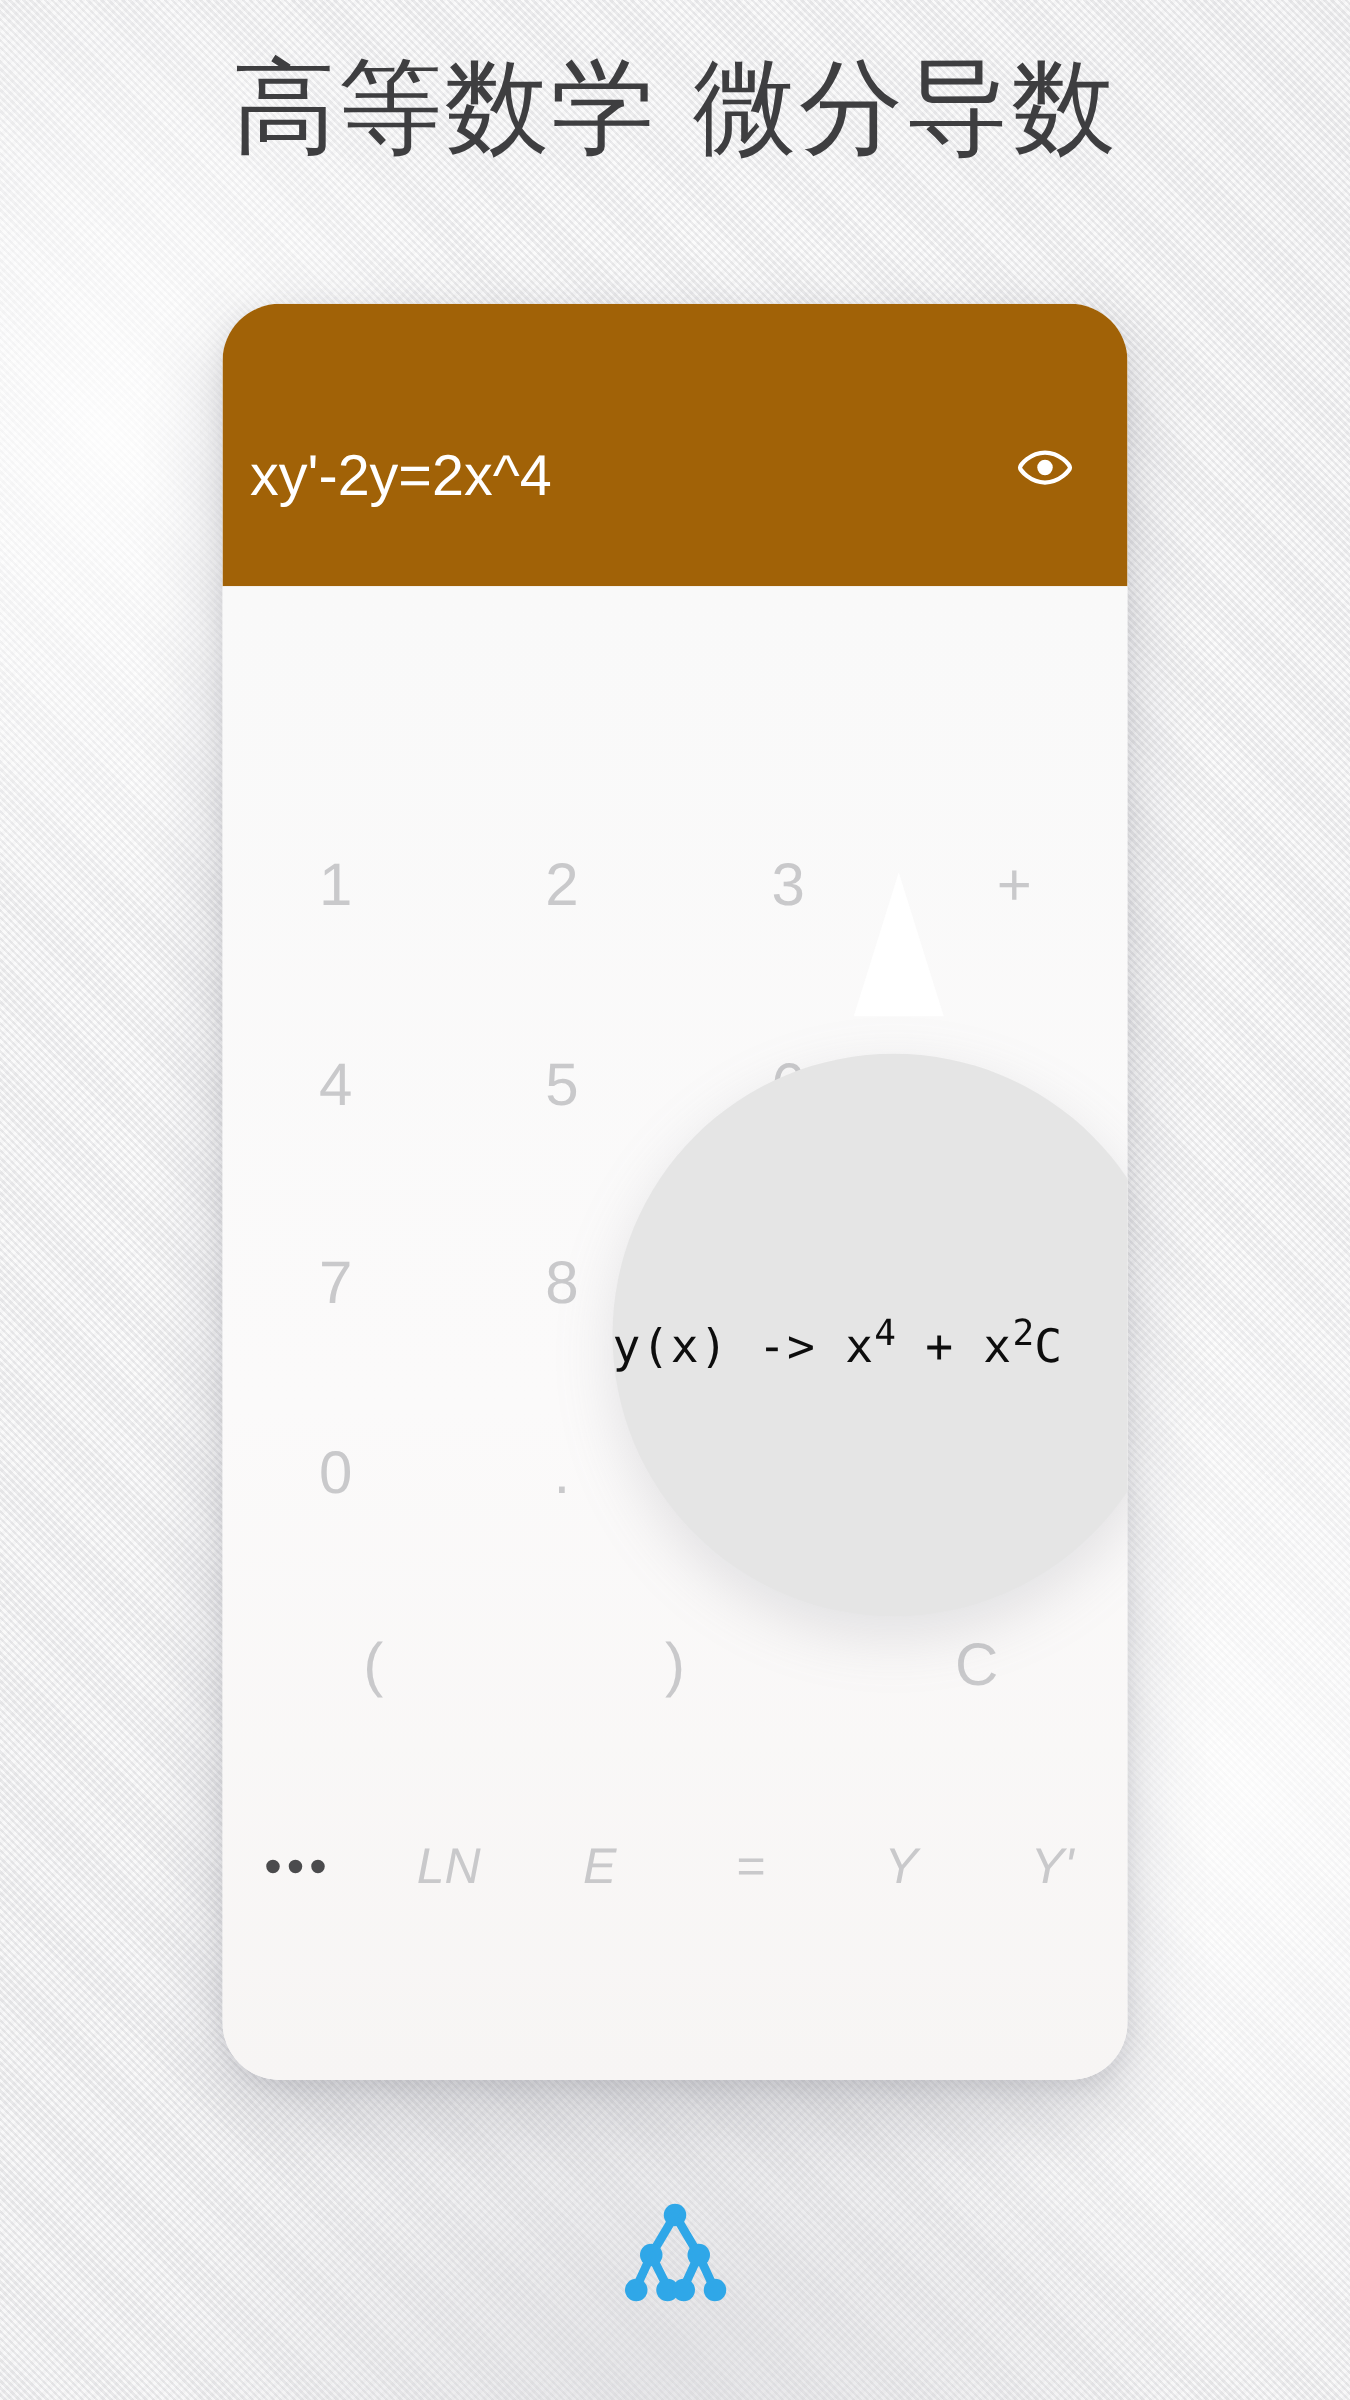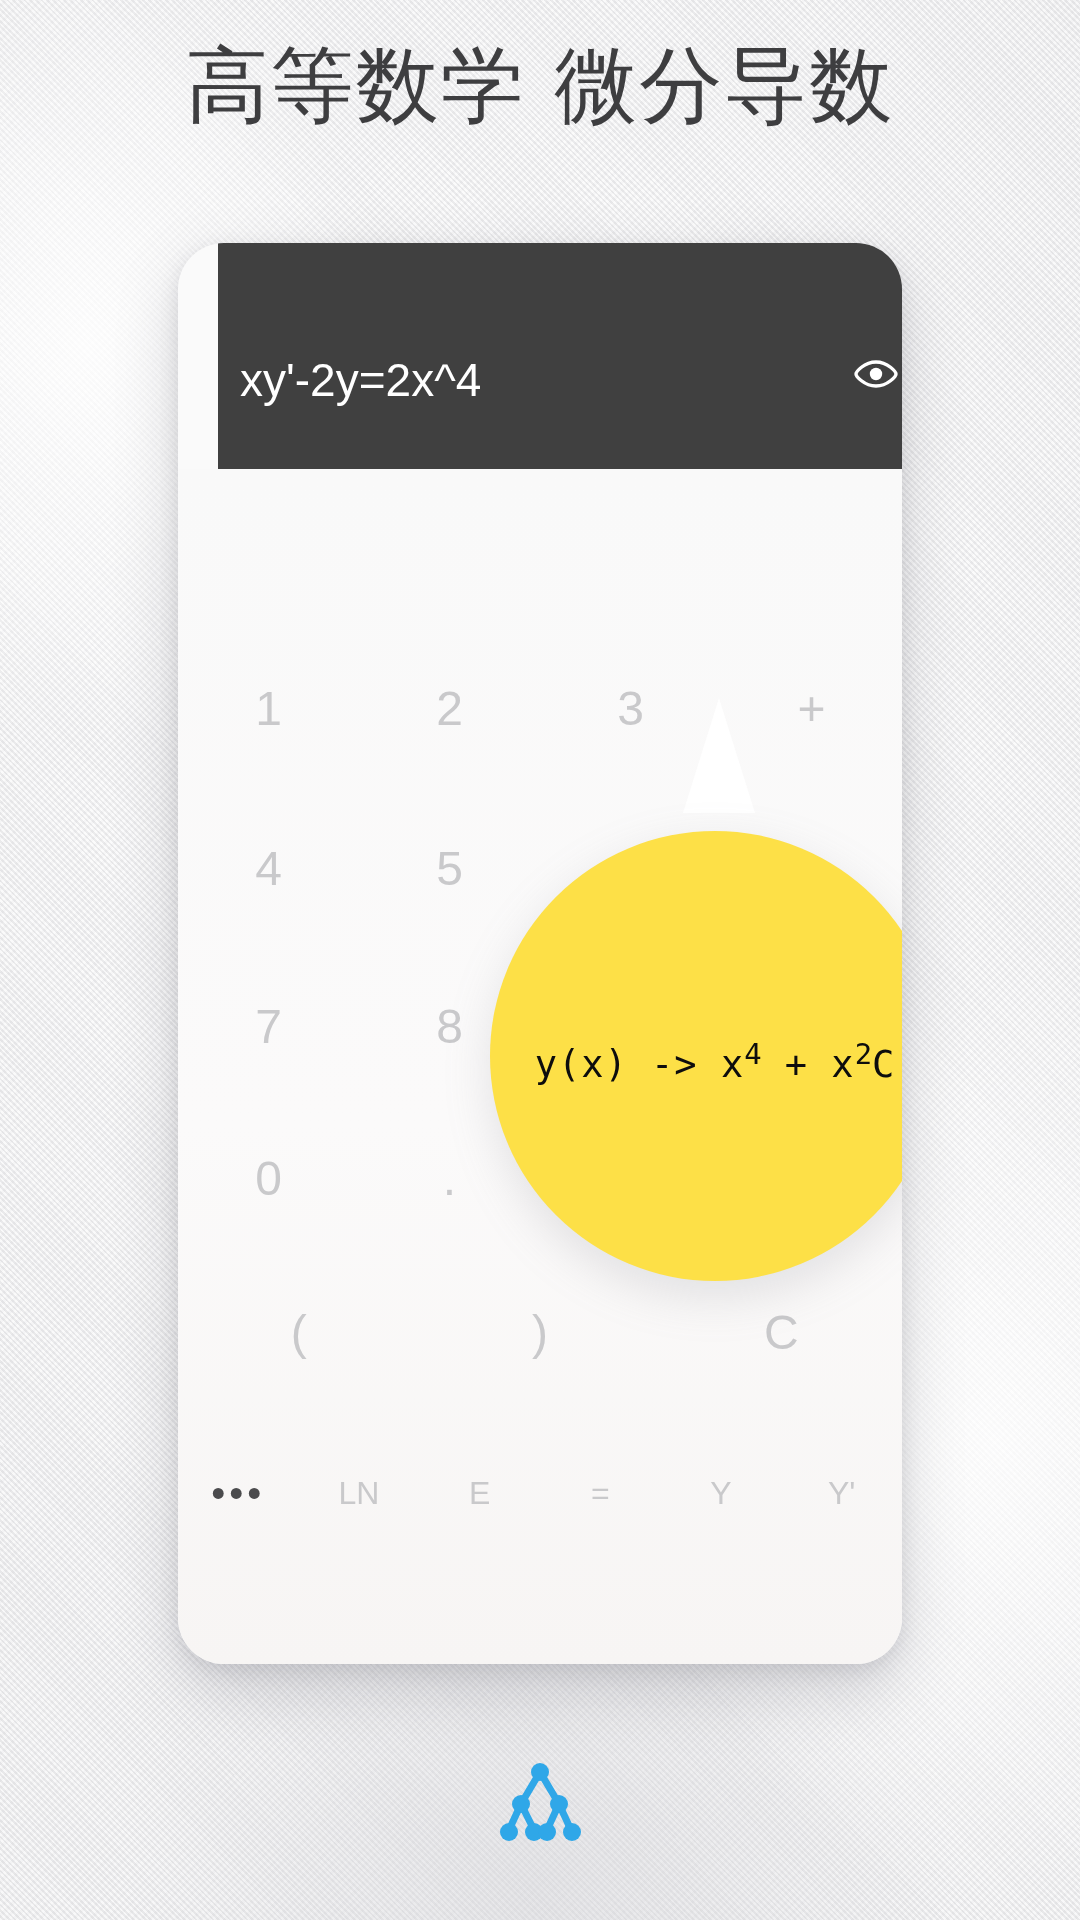--- a/index.html
+++ b/index.html
@@ -64,22 +64,21 @@
     overflow: hidden;
   }
 
   
   #equation-header {
     position: absolute;
     left: 0;
     top: 0;
     width: 724px;
     height: 226px;
-    background: #404040;
-    margin-left: 40px;
+    background: #a16207;
   }
   #equation-text {
     position: absolute;
     left: 22px;
     top: 110px;
     font-size: 46px;
     color: #ffffff;
     letter-spacing: 0px;
     white-space: pre;
   }
@@ -116,36 +115,36 @@
     color: #c9c9cb;
     line-height: 1;
     user-select: none;
   }
   .key.dark {
     color: #4b4b4d;
     font-size: 40px;
     letter-spacing: 4px;
   }
   .key.small {
-    font-size: 32px;
+    font-size: 40px;
+    font-style: italic;
   }
 
   
   #answer-bubble {
     position: absolute;
     left: 312px;
-    top: 588px;
+    top: 600px;
     width: 450px;
     height: 450px;
     border-radius: 50%;
-    background: #fde047;
+    background: #e5e5e5;
     box-shadow: 0 16px 46px rgba(140,140,148,0.22);
     display: flex;
     align-items: center;
-    justify-content: center;
     z-index: 5;
   }
   #answer-pointer {
     position: absolute;
     left: 505px;
     top: 455px;
     width: 0;
     height: 0;
     border-left: 36px solid transparent;
     border-right: 36px solid transparent;

